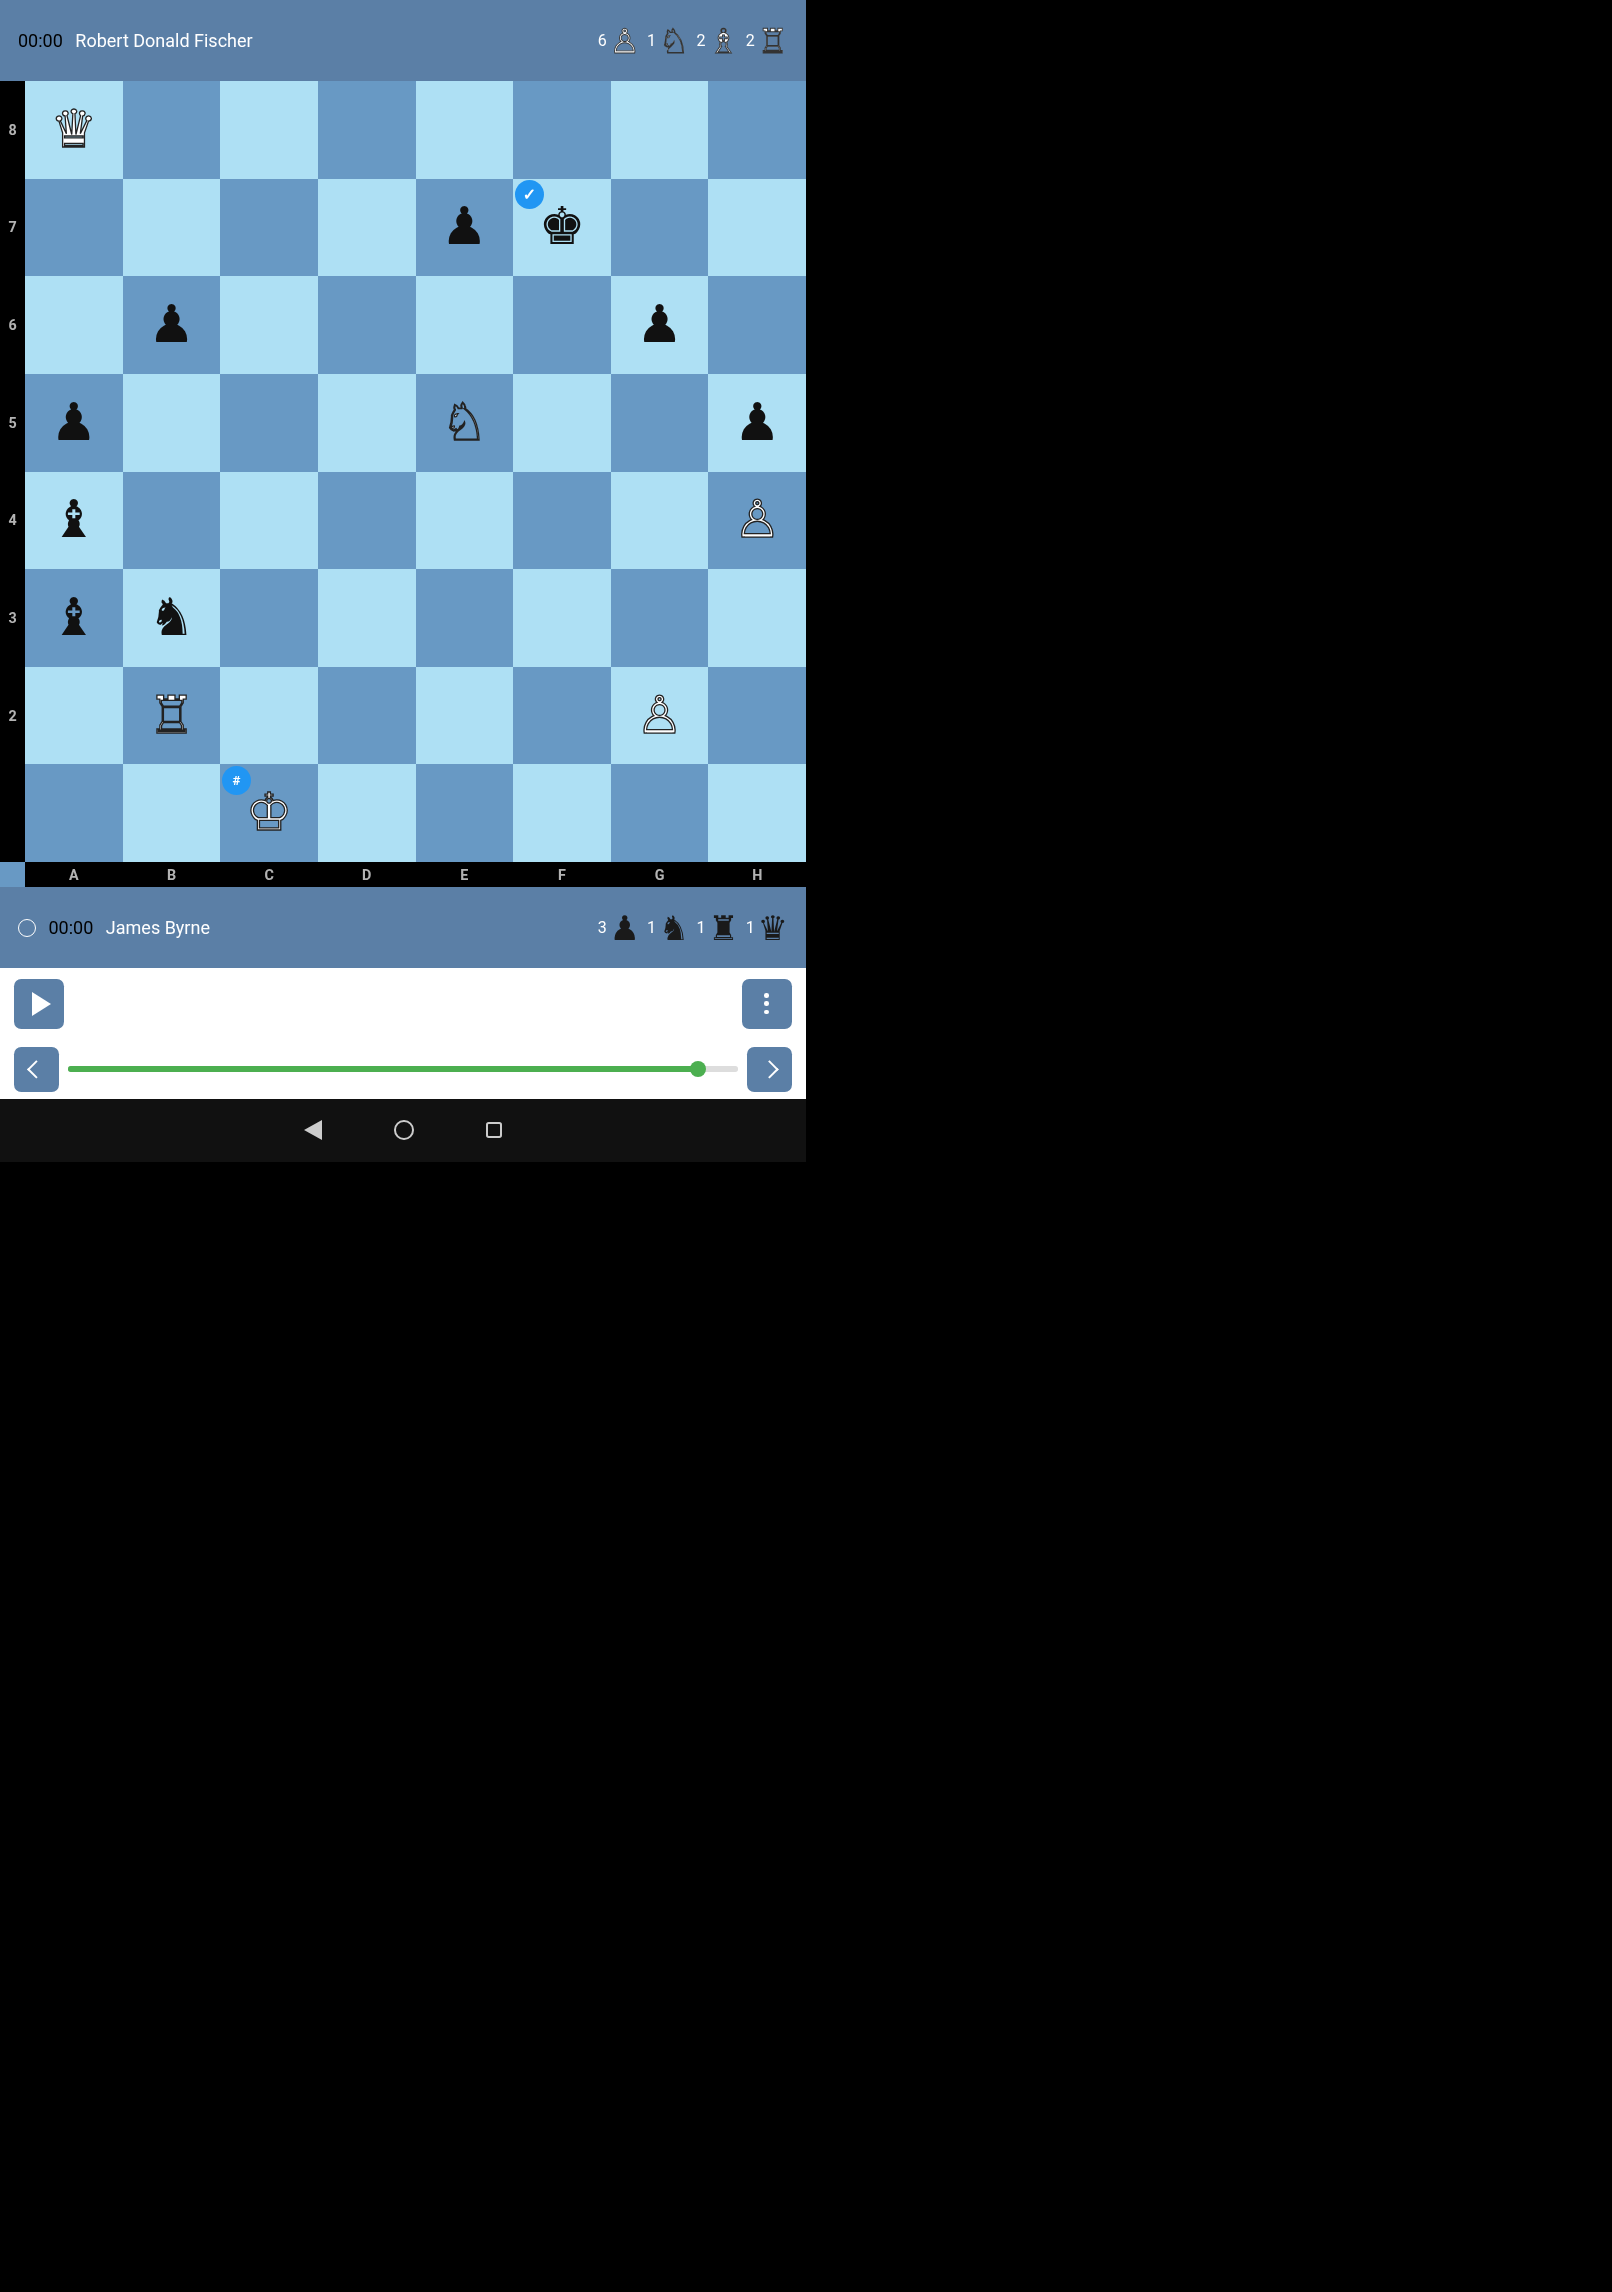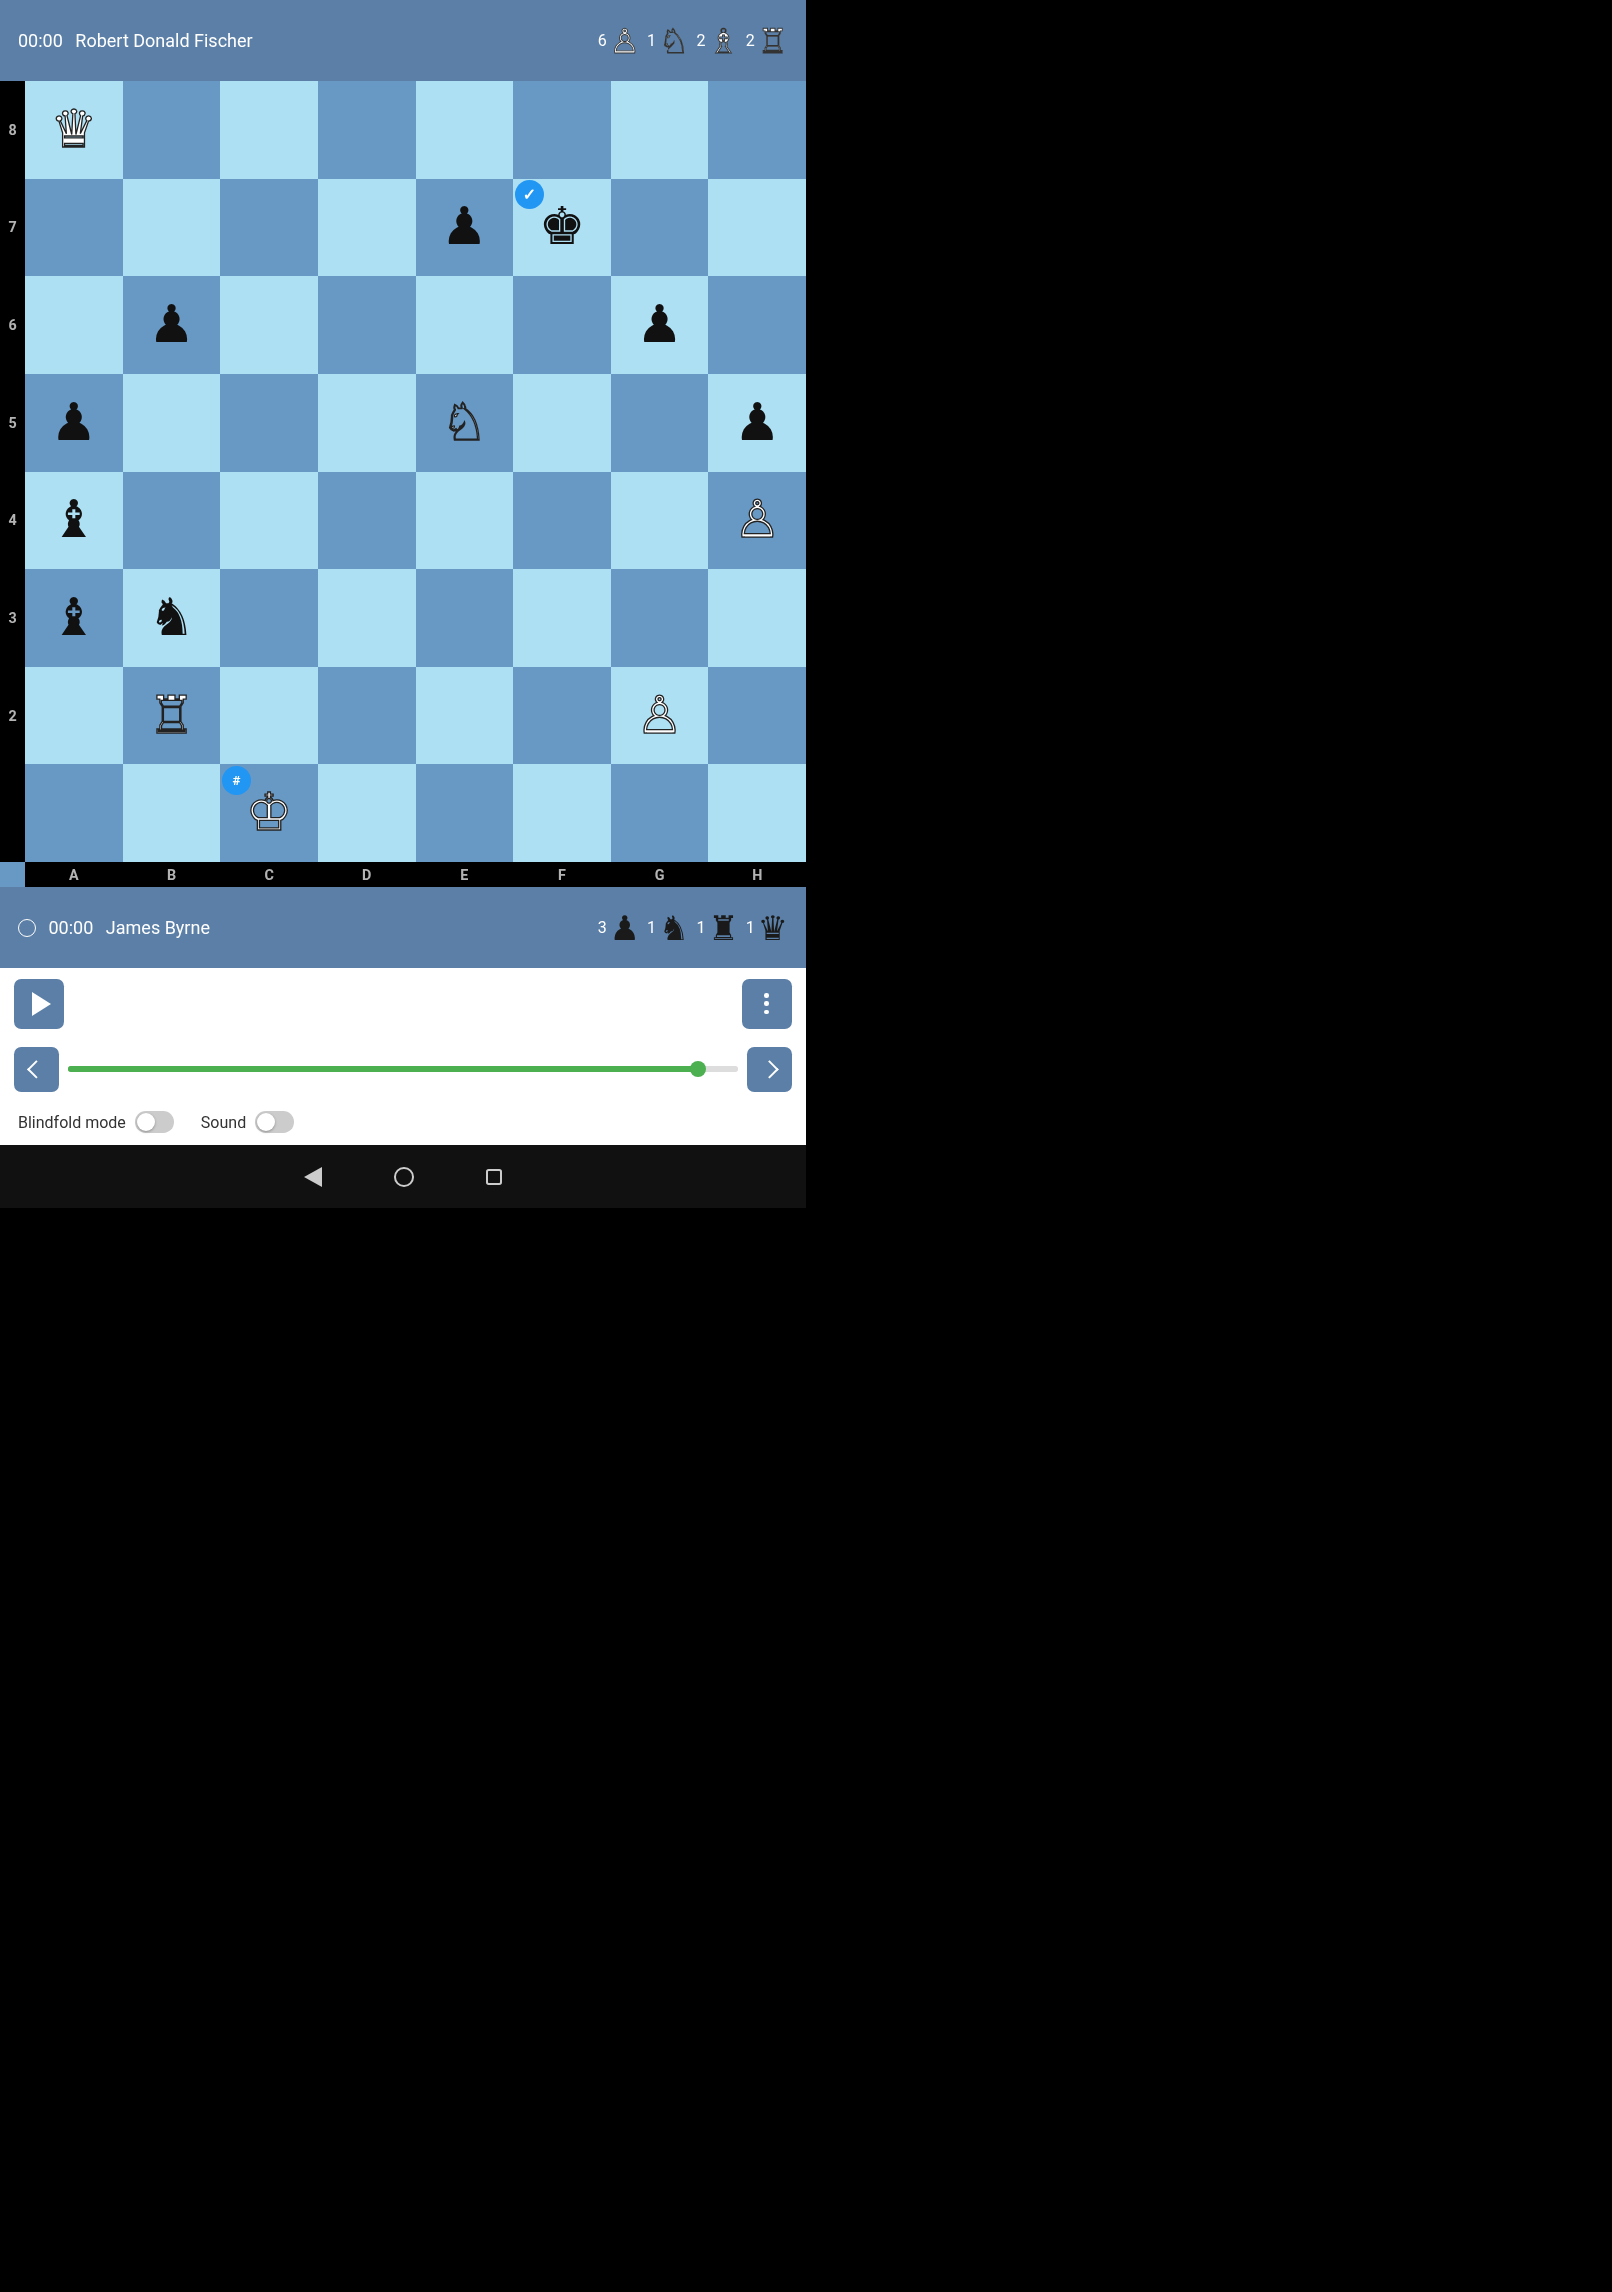--- a/index.html
+++ b/index.html
@@ -22,21 +22,21 @@
     }
     .player-info-top {
       display: flex;
       align-items: center;
       gap: 12.5px;
       color: white;
       font-size: 18px;
     }
     .timer {
       font-size: 18px;
-      color: #ffffff;
+      color: #000000;
     }
     .captured-pieces-top {
       display: flex;
       align-items: center;
       gap: 7.2px;
       color: white;
     }
     .cap-group {
       display: flex;
       align-items: center;
@@ -596,34 +596,20 @@
     <div class="progress-slider">
       <div class="progress-fill">
         <div class="progress-thumb"></div>
       </div>
     </div>
     <button class="nav-btn">
       <span class="chevron-right"></span>
     </button>
   </div>
 
-  <div class="options-row">
-    <div class="option-item">
-      <span class="option-label">Blindfold mode</span>
-      <div class="toggle">
-        <div class="toggle-knob"></div>
-      </div>
-    </div>
-    <div class="option-item">
-      <span class="option-label">Sound</span>
-      <div class="toggle">
-        <div class="toggle-knob"></div>
-      </div>
-    </div>
-  </div>
 
   <div class="system-nav">
     <div class="nav-icon-back"></div>
     <div class="nav-icon-home"></div>
     <div class="nav-icon-recent"></div>
   </div>
 
 </div>
 
 

